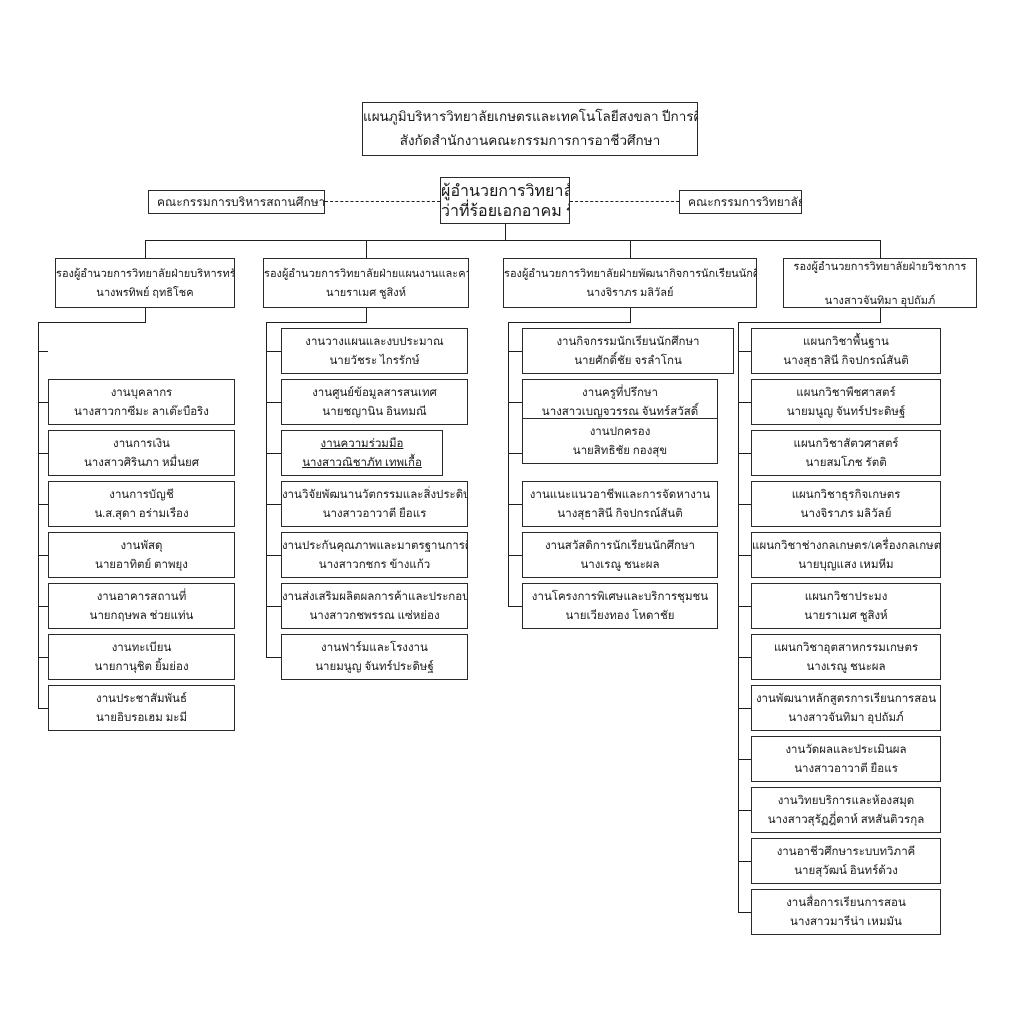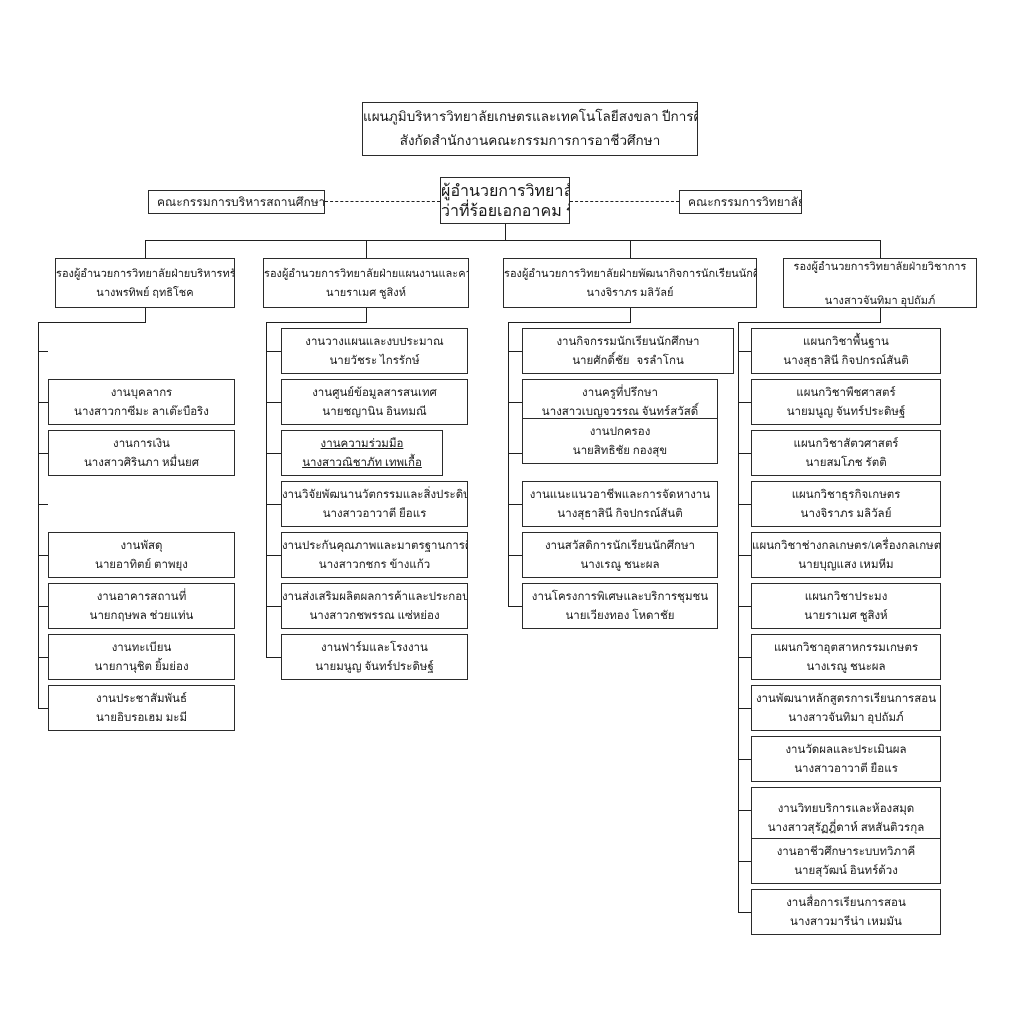--- a/index.html
+++ b/index.html
@@ -59,20 +59,24 @@
     <div class="box unit" style="left: 48px; top: 379px; width: 187px; height: 46px;">
       <div class="bt">งานบุคลากร</div>
       <div class="bn">นางสาวกาซีมะ ลาเต๊ะบือริง</div>
     </div>
     <div class="line" style="left: 38px; top: 453px; width: 10px; height: 1px;"></div>
     <div class="box unit" style="left: 48px; top: 430px; width: 187px; height: 46px;">
       <div class="bt">งานการเงิน</div>
       <div class="bn">นางสาวศิรินภา หมื่นยศ</div>
     </div>
     <div class="line" style="left: 38px; top: 504px; width: 10px; height: 1px;"></div>
+    <div class="box unit" style="left: 48px; top: 481px; width: 187px; height: 46px;">
+      <div class="bt">งานการบัญชี</div>
+      <div class="bn">น.ส.สุดา อร่ามเรือง</div>
+    </div>
     <div class="line" style="left: 38px; top: 555px; width: 10px; height: 1px;"></div>
     <div class="box unit" style="left: 48px; top: 532px; width: 187px; height: 46px;">
       <div class="bt">งานพัสดุ</div>
       <div class="bn">นายอาทิตย์ ตาพยุง</div>
     </div>
     <div class="line" style="left: 38px; top: 606px; width: 10px; height: 1px;"></div>
     <div class="box unit" style="left: 48px; top: 583px; width: 187px; height: 46px;">
       <div class="bt">งานอาคารสถานที่</div>
       <div class="bn">นายกฤษพล ช่วยแท่น</div>
     </div>
@@ -131,21 +135,21 @@
     </div>
     <div class="line" style="left: 630px; top: 240px; width: 1px; height: 18px;"></div>
     <div class="box dep" style="left: 503px; top: 258px; width: 254px; height: 50px;">
       <div class="bt">รองผู้อำนวยการวิทยาลัยฝ่ายพัฒนากิจการนักเรียนนักศึกษา</div>
       <div class="bn">นางจิราภร มลิวัลย์</div>
     </div>
     <div class="line" style="left: 630px; top: 308px; width: 1px; height: 15px;"></div>
     <div class="line" style="left: 508px; top: 322px; width: 122px; height: 1px;"></div>
     <div class="line" style="left: 508px; top: 322px; width: 1px; height: 285px;"></div>
     <div class="line" style="left: 508px; top: 351px; width: 14px; height: 1px;"></div>
-    <div class="box unit" style="left: 522px; top: 328px; width: 212px; height: 46px; font-family: Liberation Mono, monospace;">
+    <div class="box unit" style="left: 522px; top: 328px; width: 212px; height: 46px;">
       <div class="bt">งานกิจกรรมนักเรียนนักศึกษา</div>
       <div class="bn">นายศักดิ์ชัย จรลำโกน</div>
     </div>
     <div class="line" style="left: 508px; top: 402px; width: 14px; height: 1px;"></div>
     <div class="box unit" style="left: 522px; top: 379px; width: 196px; height: 46px;">
       <div class="bt">งานครูที่ปรึกษา</div>
       <div class="bn">นางสาวเบญจวรรณ จันทร์สวัสดิ์</div>
     </div>
     <div class="line" style="left: 508px; top: 453px; width: 14px; height: 1px;"></div>
     <div class="box unit" style="left: 522px; top: 418px; width: 196px; height: 46px;">
@@ -214,21 +218,21 @@
     <div class="box unit" style="left: 751px; top: 685px; width: 190px; height: 46px;">
       <div class="bt">งานพัฒนาหลักสูตรการเรียนการสอน</div>
       <div class="bn">นางสาวจันทิมา อุปถัมภ์</div>
     </div>
     <div class="line" style="left: 738px; top: 759px; width: 13px; height: 1px;"></div>
     <div class="box unit" style="left: 751px; top: 736px; width: 190px; height: 46px;">
       <div class="bt">งานวัดผลและประเมินผล</div>
       <div class="bn">นางสาวอาวาตี ยือแร</div>
     </div>
     <div class="line" style="left: 738px; top: 810px; width: 13px; height: 1px;"></div>
-    <div class="box unit" style="left: 751px; top: 787px; width: 190px; height: 62px;">
+    <div class="box unit" style="left: 751px; top: 787px; width: 190px; height: 46px;">
       <div class="bt">งานวิทยบริการและห้องสมุด</div>
       <div class="bn">นางสาวสุรัฏฎี่ดาห์ สหสันติวรกุล</div>
     </div>
     <div class="line" style="left: 738px; top: 861px; width: 13px; height: 1px;"></div>
     <div class="box unit" style="left: 751px; top: 838px; width: 190px; height: 46px;">
       <div class="bt">งานอาชีวศึกษาระบบทวิภาคี</div>
       <div class="bn">นายสุวัฒน์ อินทร์ด้วง</div>
     </div>
     <div class="line" style="left: 738px; top: 912px; width: 13px; height: 1px;"></div>
     <div class="box unit" style="left: 751px; top: 889px; width: 190px; height: 46px;">

